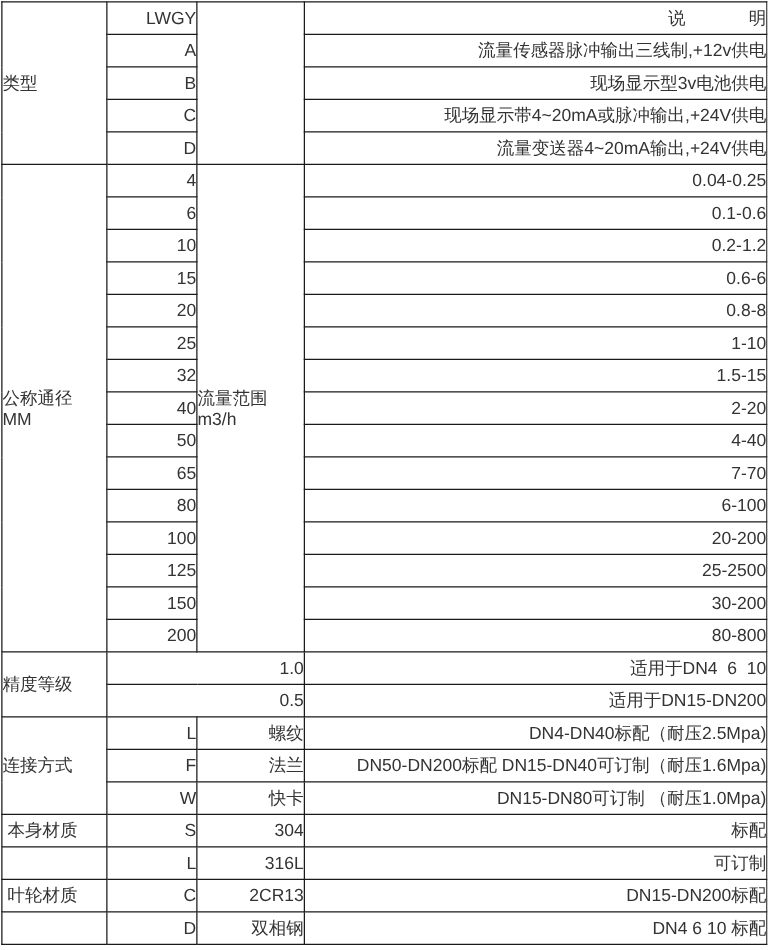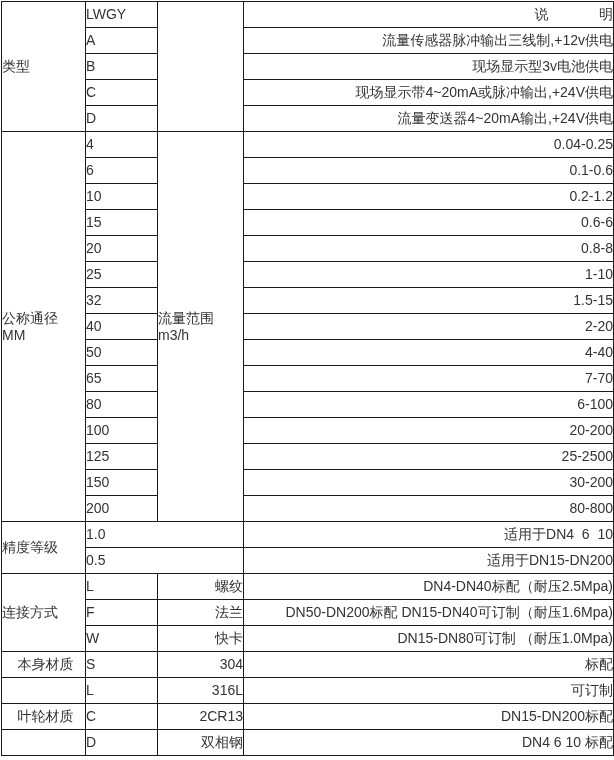--- a/index.html
+++ b/index.html
@@ -21,22 +21,22 @@
     height: 25px;
     font-size: 14px;
     line-height: 17px;
     color: #333333;
     padding: 0;
     vertical-align: middle;
     overflow: hidden;
     white-space: nowrap;
   }
   .c-label  { }
-  .c-label-left { text-align: center; padding-left: 4px; }
-  .c-code   { text-align: left; }
+  .c-label-left { text-align: left; padding-left: 4px; }
+  .c-code   { text-align: right; }
   .c-mid    { text-align: right; padding-left: 5px; }
   .c-mid-center { text-align: left; }
   .c-desc   { text-align: right; padding-left: 4px; }
   .pre      { white-space: pre; }
 </style>
 </head>
 <body>
 
 <table class="spec">
   <colgroup>

